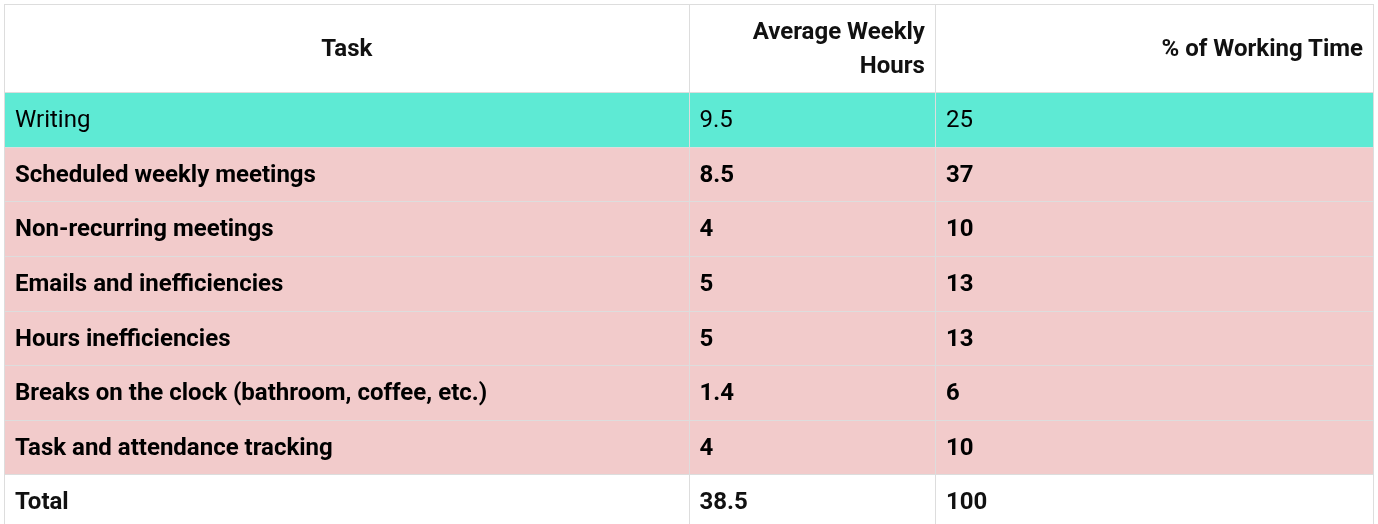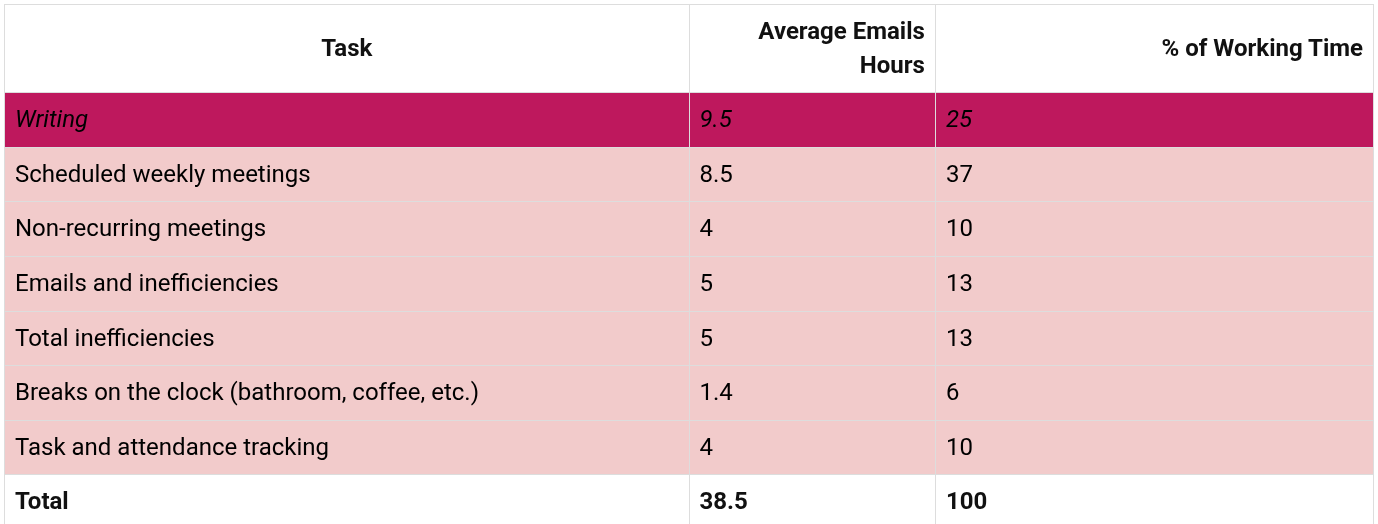--- a/index.html
+++ b/index.html
@@ -26,22 +26,22 @@
     }
     th {
       font-weight: 700;
       text-align: center;
       background: #ffffff;
       color: #111111;
     }
     th.num { text-align: right; }
     td.task { text-align: left; }
     td.num  { font-variant-numeric: tabular-nums; }
-    tr.green td { background: #be185d; font-style: italic; }
-    tr.red   td { background: #f2cbcb; }
+    tr.green td { background: #5eead4; }
+    tr.red   td { background: #f2cbcb; font-weight: bold; }
     tr.total td {
       font-weight: 700;
       background: #ffffff;
       color: #111111;
     }
     
     col.c1 { width: 50%; }
     col.c2 { width: 18%; }
     col.c3 { width: 32%; }
   </style>
@@ -50,21 +50,21 @@
 
 <table>
   <colgroup>
     <col class="c1">
       <col class="c2">
       <col class="c3">
   </colgroup>
   <thead>
     <tr>
       <th>Task</th>
-      <th class="num">Average Emails Hours</th>
+      <th class="num">Average Weekly Hours</th>
       <th class="num">% of Working Time</th>
     </tr>
   </thead>
   <tbody id="rows">
       <tr class="green">
         <td class="task">Writing</td>
         <td class="num">9.5</td>
         <td class="num">25</td>
       </tr>
       <tr class="red">
@@ -76,21 +76,21 @@
         <td class="task">Non-recurring meetings</td>
         <td class="num">4</td>
         <td class="num">10</td>
       </tr>
       <tr class="red">
         <td class="task">Emails and inefficiencies</td>
         <td class="num">5</td>
         <td class="num">13</td>
       </tr>
       <tr class="red">
-        <td class="task">Total inefficiencies</td>
+        <td class="task">Hours inefficiencies</td>
         <td class="num">5</td>
         <td class="num">13</td>
       </tr>
       <tr class="red">
         <td class="task">Breaks on the clock (bathroom, coffee, etc.)</td>
         <td class="num">1.4</td>
         <td class="num">6</td>
       </tr>
       <tr class="red">
         <td class="task">Task and attendance tracking</td>

